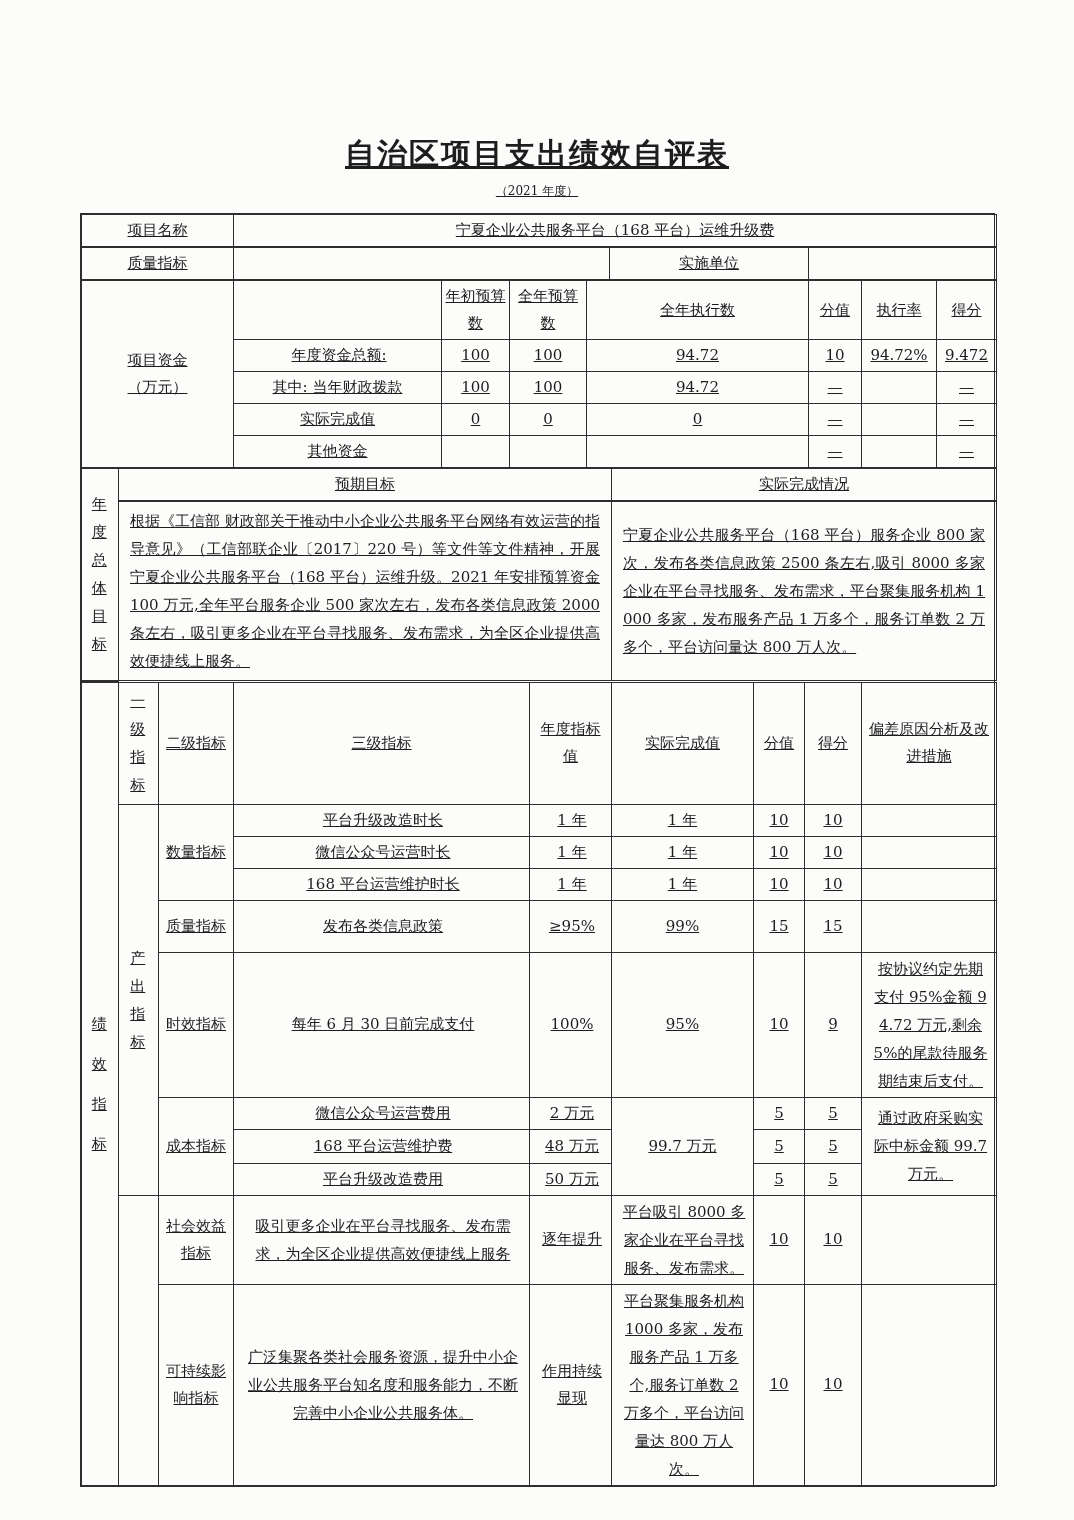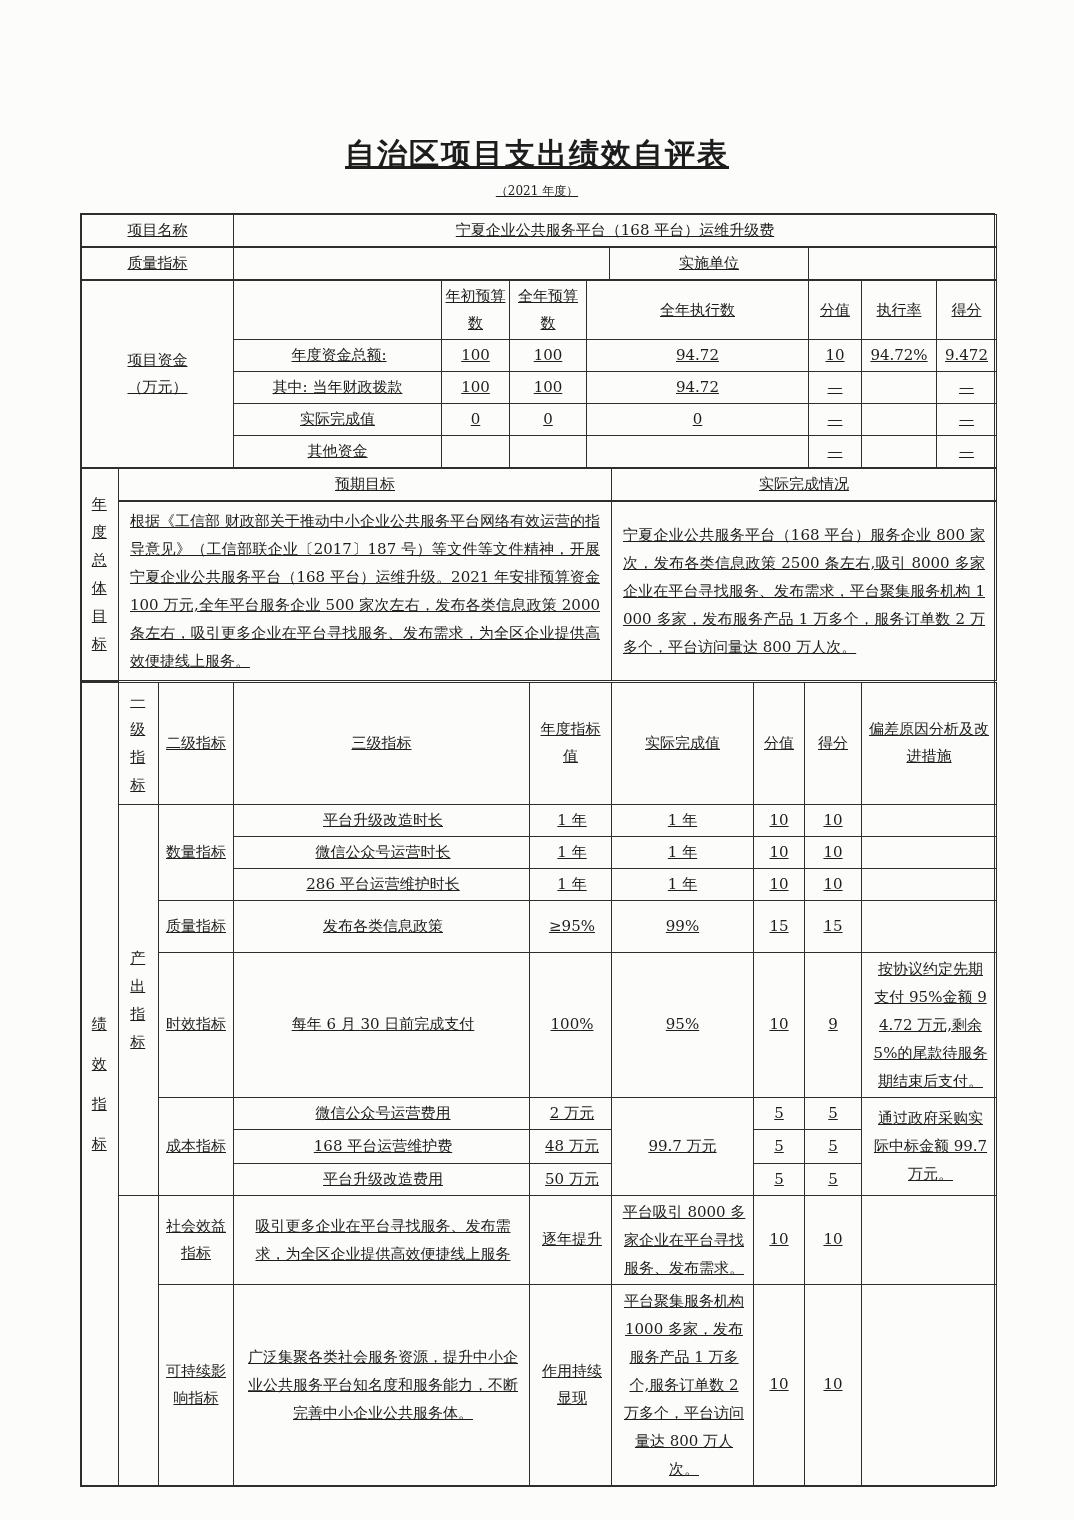--- a/index.html
+++ b/index.html
@@ -158,21 +158,21 @@
         </colgroup>
       <tbody>
           <tr class="heavy">
         <td rowspan="2" class="tight">
           <div class="vtext lh28">年度总体目标</div>
         </td>
         <td style="height:29px">预期目标</td>
         <td>实际完成情况</td>
       </tr>
       <tr>
-        <td class="para" style="height:140px">根据《工信部 财政部关于推动中小企业公共服务平台网络有效运营的指导意见》（工信部联企业〔2017〕187 号）等文件等文件精神，开展宁夏企业公共服务平台（168 平台）运维升级。2021 年安排预算资金 100 万元,全年平台服务企业 500 家次左右，发布各类信息政策 2000 条左右，吸引更多企业在平台寻找服务、发布需求，为全区企业提供高效便捷线上服务。</td>
+        <td class="para" style="height:140px">根据《工信部 财政部关于推动中小企业公共服务平台网络有效运营的指导意见》（工信部联企业〔2017〕220 号）等文件等文件精神，开展宁夏企业公共服务平台（168 平台）运维升级。2021 年安排预算资金 100 万元,全年平台服务企业 500 家次左右，发布各类信息政策 2000 条左右，吸引更多企业在平台寻找服务、发布需求，为全区企业提供高效便捷线上服务。</td>
         <td class="para">宁夏企业公共服务平台（168 平台）服务企业 800 家次，发布各类信息政策 2500 条左右,吸引 8000 多家企业在平台寻找服务、发布需求，平台聚集服务机构 1000 多家，发布服务产品 1 万多个，服务订单数 2 万多个，平台访问量达 800 万人次。</td>
       </tr>
     </tbody>
       </table>
 
     <table>
       <colgroup>
           <col style="width:37px">
           <col style="width:40px">
           <col style="width:75px">
@@ -214,21 +214,21 @@
       </tr>
       <tr>
         <td class="l" style="height:28px">微信公众号运营时长</td>
         <td class="l">1 年</td>
         <td>1 年</td>
         <td>10</td>
         <td>10</td>
         <td></td>
       </tr>
       <tr>
-        <td class="l" style="height:28px">286 平台运营维护时长</td>
+        <td class="l" style="height:28px">168 平台运营维护时长</td>
         <td class="l">1 年</td>
         <td>1 年</td>
         <td>10</td>
         <td>10</td>
         <td></td>
       </tr>
 
       <tr>
         <td>质量指标</td>
         <td class="l" style="height:52px">发布各类信息政策</td>

